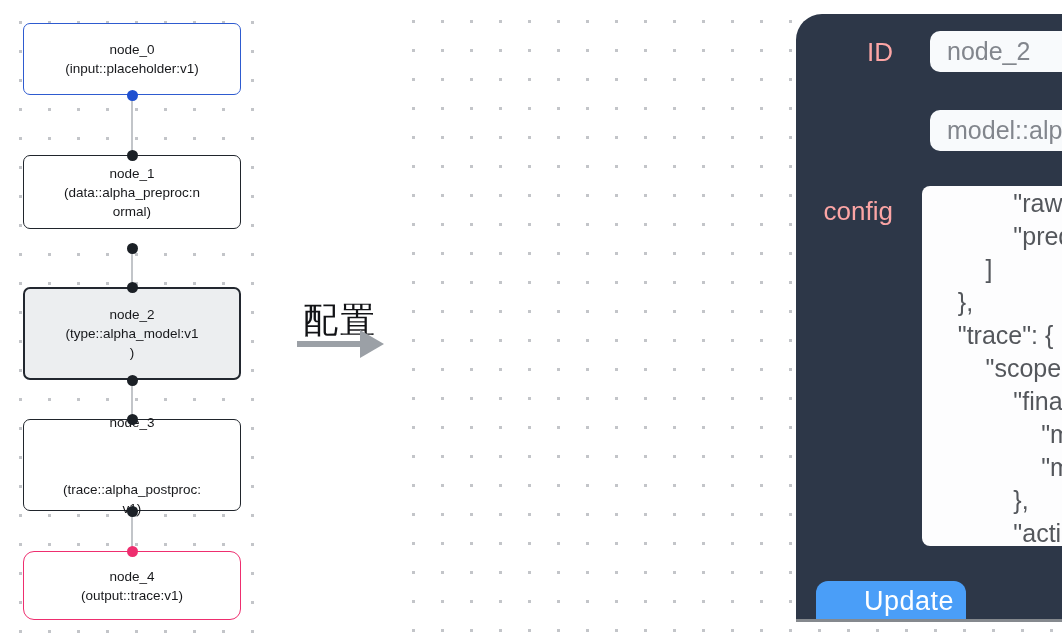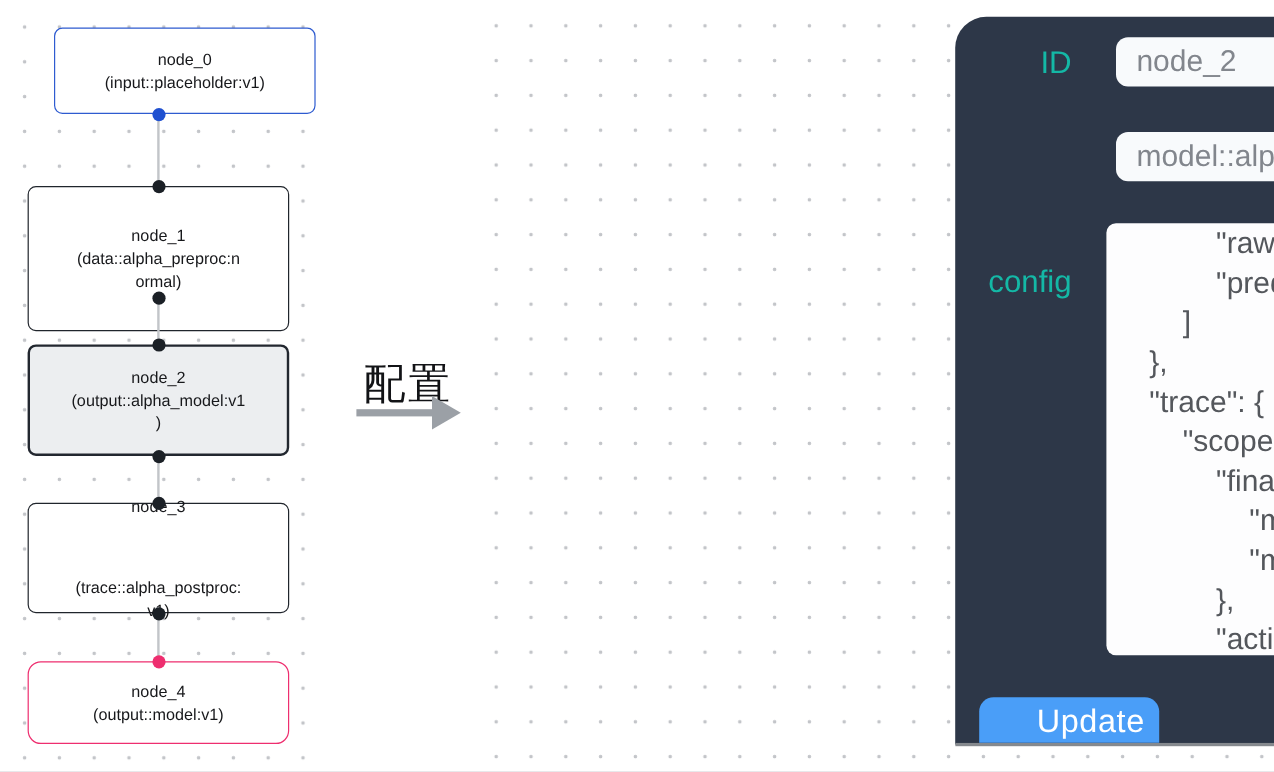--- a/index.html
+++ b/index.html
@@ -17,21 +17,21 @@
   #right-zone { left:388px; width:674px; background-position: 11px 7px; }
 
   
   .node {
     position:absolute; left:23px; width:218px;
     background:#ffffff; border:1.5px solid #20252c; border-radius:7px;
     display:flex; flex-direction:column; align-items:center; justify-content:center;
     text-align:center; color:#17181b; font-size:13.5px; line-height:19px;
   }
   .node .sub { white-space:pre-line; }
-  .node--input    { border-color:#2e5bd0;margin-left:22px; }
+  .node--input    { border-color:#2e5bd0; }
   .node--selected { background:#eceef0; border:2px solid #22272f; }
   .node--output   { border-color:#ee2e6f; }
 
   .edge { position:absolute; left:131px; width:2px; background:#c2c5c9; }
   .port { position:absolute; width:11px; height:11px; border-radius:50%; left:127px; background:#1b2026; }
   .port--blue { background:#1f50d0; }
   .port--pink { background:#ee2e6f; }
 
   
   #transition-label { position:absolute; left:292px; top:297px; width:96px; text-align:center;
@@ -41,25 +41,25 @@
     border-top:14px solid transparent; border-bottom:14px solid transparent; border-left:24px solid #9ba0a6; }
 
   
   #config-panel {
     position:absolute; left:408px; top:14px; width:640px; height:608px;
     background:#2d3748; border-radius:26px 26px 0 0; overflow:hidden;
     border-bottom:3px solid #85898e;
   }
   .field-label {
     position:absolute; left:0; width:97px; text-align:right;
-    color:#14b8a6; font-size:26px; line-height:30px;
+    color:#fca5a5; font-size:26px; line-height:30px;
   }
   #id-label { top:23px; }
   #type-label { top:102px; }
-  #config-label { top:182px;margin-top:23px; }
+  #config-label { top:182px; }
 
   .text-input {
     position:absolute; left:134px; width:486px; height:41px;
     background:#f8fafc; border-radius:10px; border:none;
     color:#82868d; font-size:25px; line-height:41px; padding:0 0 0 17px;
     white-space:nowrap; overflow:hidden;
   }
   #id-input { top:17px; }
   #type-input { top:96px; }
 
@@ -87,41 +87,41 @@
 
 <div id="stage">
 
   <div id="left-zone" class="dotzone">
 
     <div class="node node--input" style="top:23px;height:72px;">
       <div>node_0</div>
       <div class="sub">(input::placeholder:v1)</div>
     </div>
 
-    <div class="node" style="top:155px;height:121px;">
+    <div class="node" style="top:155px;height:74px;">
       <div>node_1</div>
       <div class="sub">(data::alpha_preproc:n
 ormal)</div>
     </div>
 
     <div class="node node--selected" style="top:287px;height:93px;">
       <div>node_2</div>
-      <div class="sub">(output::alpha_model:v1
+      <div class="sub">(type::alpha_model:v1
 )</div>
     </div>
 
     <div class="node" style="top:419px;height:92px;gap:48px;">
       <div>node_3</div>
       <div class="sub">(trace::alpha_postproc:
 v1)</div>
     </div>
 
     <div class="node node--output" style="top:551px;height:69px;border-radius:11px;">
       <div>node_4</div>
-      <div class="sub">(output::model:v1)</div>
+      <div class="sub">(output::trace:v1)</div>
     </div>
 
     <div class="edge" style="top:95px;height:60px;"></div>
     <div class="edge" style="top:248px;height:39px;"></div>
     <div class="edge" style="top:380px;height:39px;"></div>
     <div class="edge" style="top:511px;height:40px;"></div>
 
     <div class="port port--blue" style="top:90px;"></div>
     <div class="port" style="top:150px;"></div>
     <div class="port" style="top:243px;"></div>

